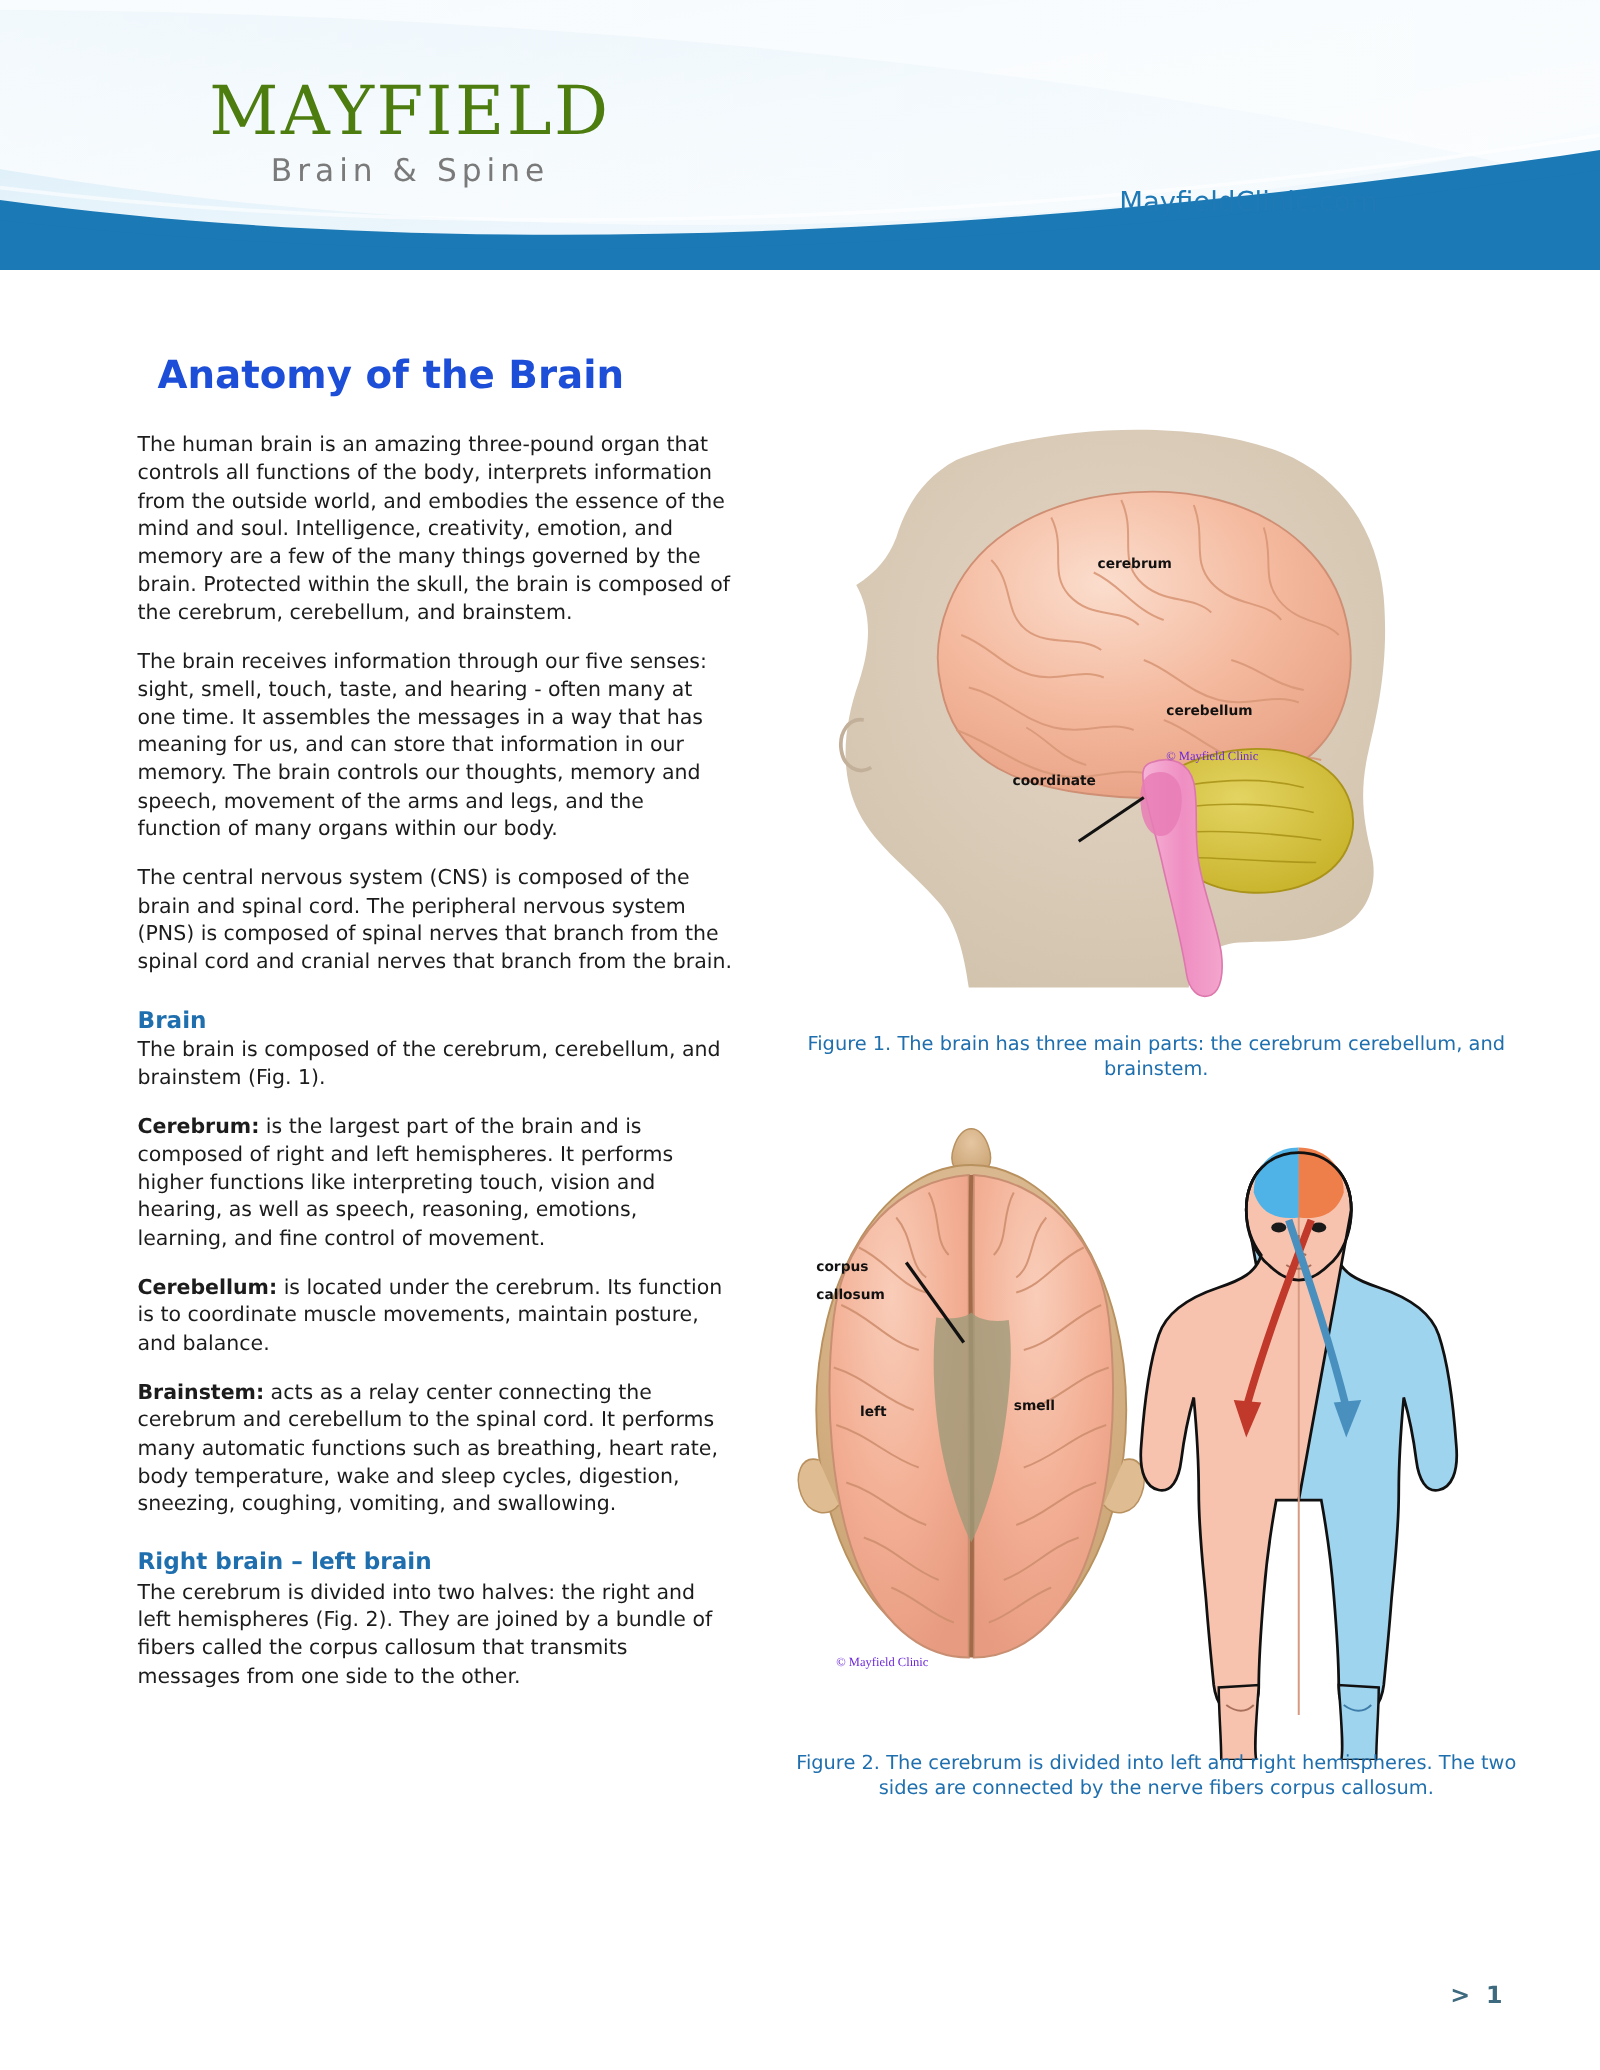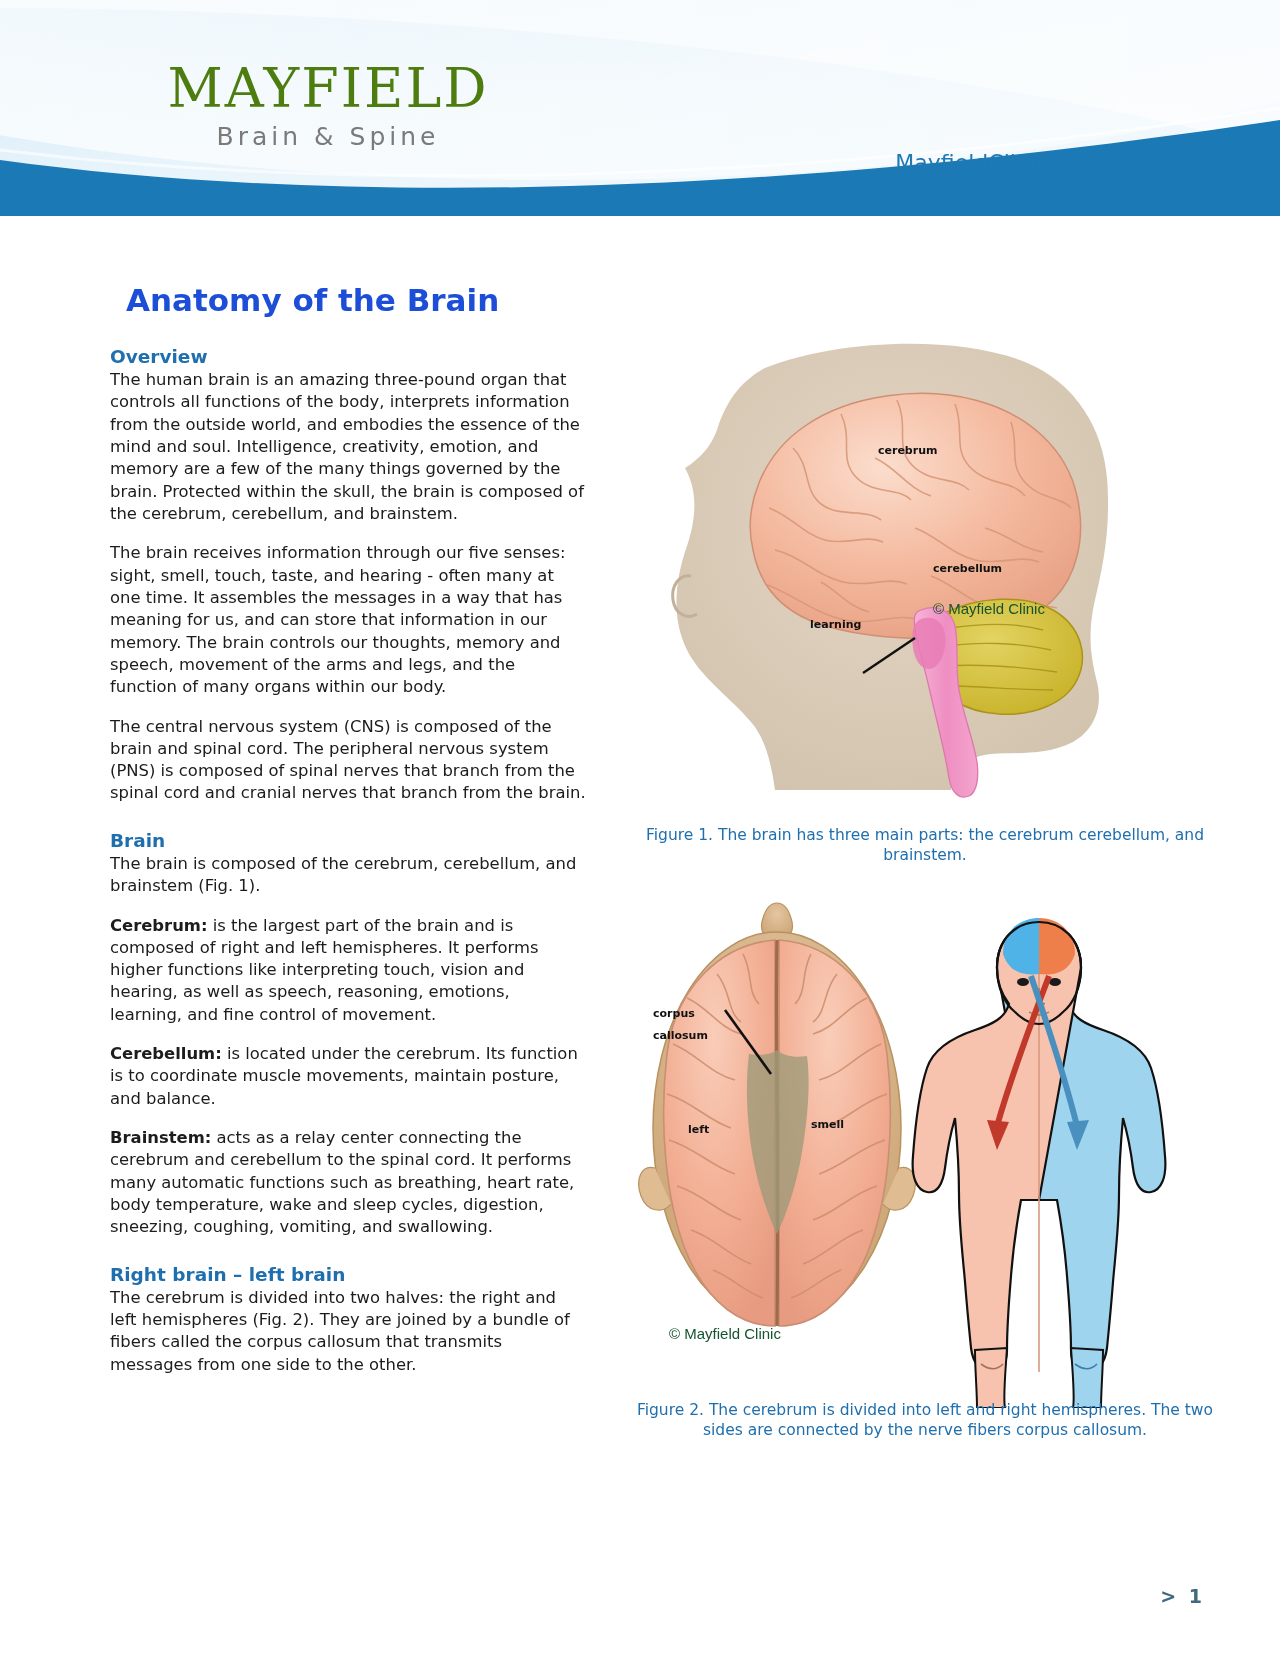--- a/index.html
+++ b/index.html
@@ -124,23 +124,23 @@
   }
   .fig2-caption-wrap {
     position: absolute;
     top: 522px;
     left: 0px;
     width: 600px;
   }
 
   .copyright-mark {
     position: absolute;
-    font-size: 15px;
-    color: #14532d;
-    font-family: Liberation Sans, sans-serif;
+    font-size: 10px;
+    color: #6d28d9;
+    font-family: Liberation Serif, serif;
     white-space: nowrap;
   }
 
   .fig-label {
     position: absolute;
     font-weight: bold;
     color: #111111;
     font-size: 11px;
     white-space: nowrap;
   }
@@ -187,21 +187,20 @@
     <div class="logo-sub">Brain &amp; Spine</div>
   </div>
 
   <div class="site-url">MayfieldClinic.com</div>
 </div>
 
 <h1 class="page-title">Anatomy of the Brain</h1>
 
 <div class="left-col">
 
-  <h2 class="sec-head">Overview</h2>
   <p class="para">The human brain is an amazing three-pound organ that controls all functions of the body, interprets information from the outside world, and embodies the essence of the mind and soul. Intelligence, creativity, emotion, and memory are a few of the many things governed by the brain. Protected within the skull, the brain is composed of the cerebrum, cerebellum, and brainstem.</p>
   <p class="para">The brain receives information through our five senses: sight, smell, touch, taste, and hearing - often many at one time. It assembles the messages in a way that has meaning for us, and can store that information in our memory. The brain controls our thoughts, memory and speech, movement of the arms and legs, and the function of many organs within our body.</p>
   <p class="para">The central nervous system (CNS) is composed of the brain and spinal cord. The peripheral nervous system (PNS) is composed of spinal nerves that branch from the spinal cord and cranial nerves that branch from the brain.</p>
 
   <h2 class="sec-head spaced">Brain</h2>
   <p class="para">The brain is composed of the cerebrum, cerebellum, and brainstem (Fig. 1).</p>
 
   <p class="para"><b>Cerebrum:</b><span> is the largest part of the brain and is composed of right and left hemispheres. It performs higher functions like interpreting touch, vision and hearing, as well as speech, reasoning, emotions, learning, and fine control of movement.</span></p>
 
   <p class="para"><b>Cerebellum:</b><span> is located under the cerebrum. Its function is to coordinate muscle movements, maintain posture, and balance.</span></p>
@@ -290,21 +289,21 @@
         <path d="M294,282 C306,276 318,282 320,296 C322,312 316,326 308,330
                  C298,334 290,324 288,310 C286,296 288,286 294,282 Z" fill="#e87db5" opacity="0.85"></path>
       </g>
 
       <line x1="238" y1="335" x2="290" y2="300" stroke="#111111" stroke-width="2.4"></line>
     </svg>
 
     
     <span class="fig-label" style="left:253px; top:106px;">cerebrum</span>
     <span class="fig-label" style="left:308px; top:224px;">cerebellum</span>
-    <span class="fig-label" style="left:185px; top:280px;">learning</span>
+    <span class="fig-label" style="left:185px; top:280px;">coordinate</span>
     <span class="copyright-mark" style="left:308px; top:262px;">© Mayfield Clinic</span>
 
     <div class="fig1-caption-wrap">
       <div class="fig-caption">Figure 1. The brain has three main parts: the cerebrum cerebellum, and brainstem.</div>
     </div>
   </div>
 
   <div class="fig2-wrap">
     <svg width="600" height="530" viewBox="0 0 600 530">
       <defs>

